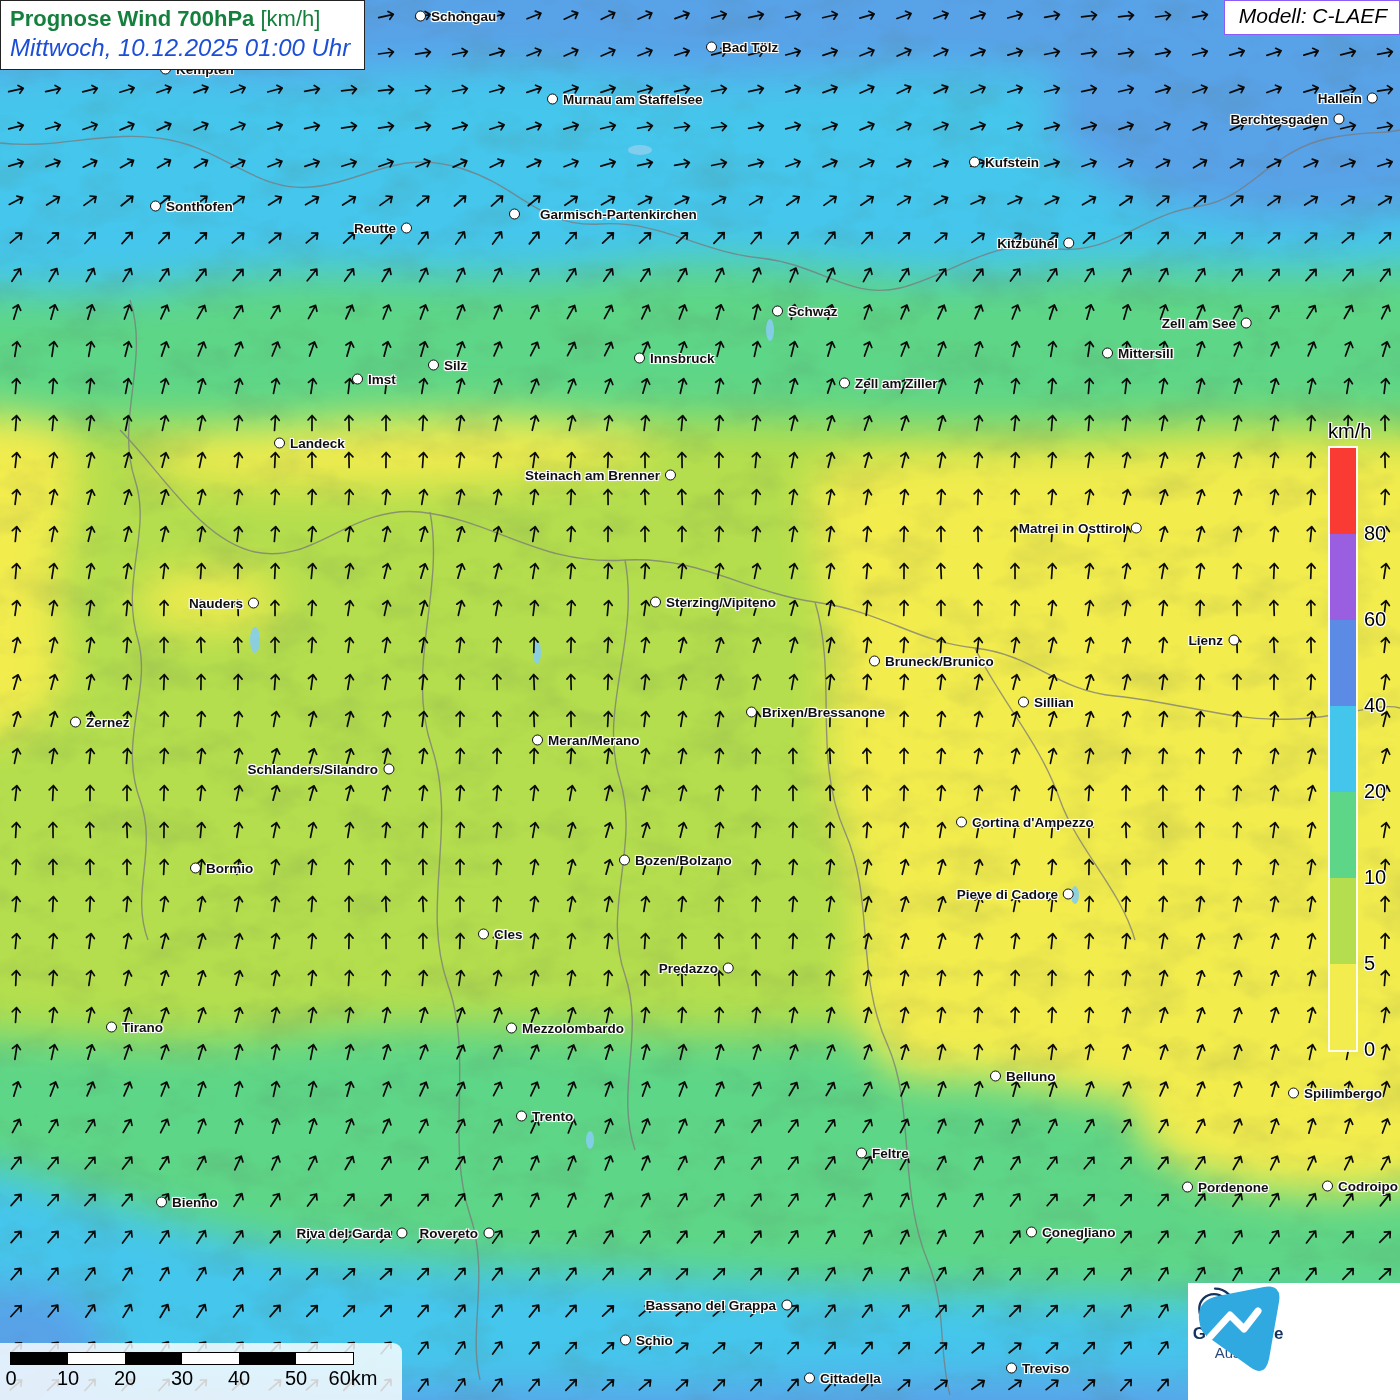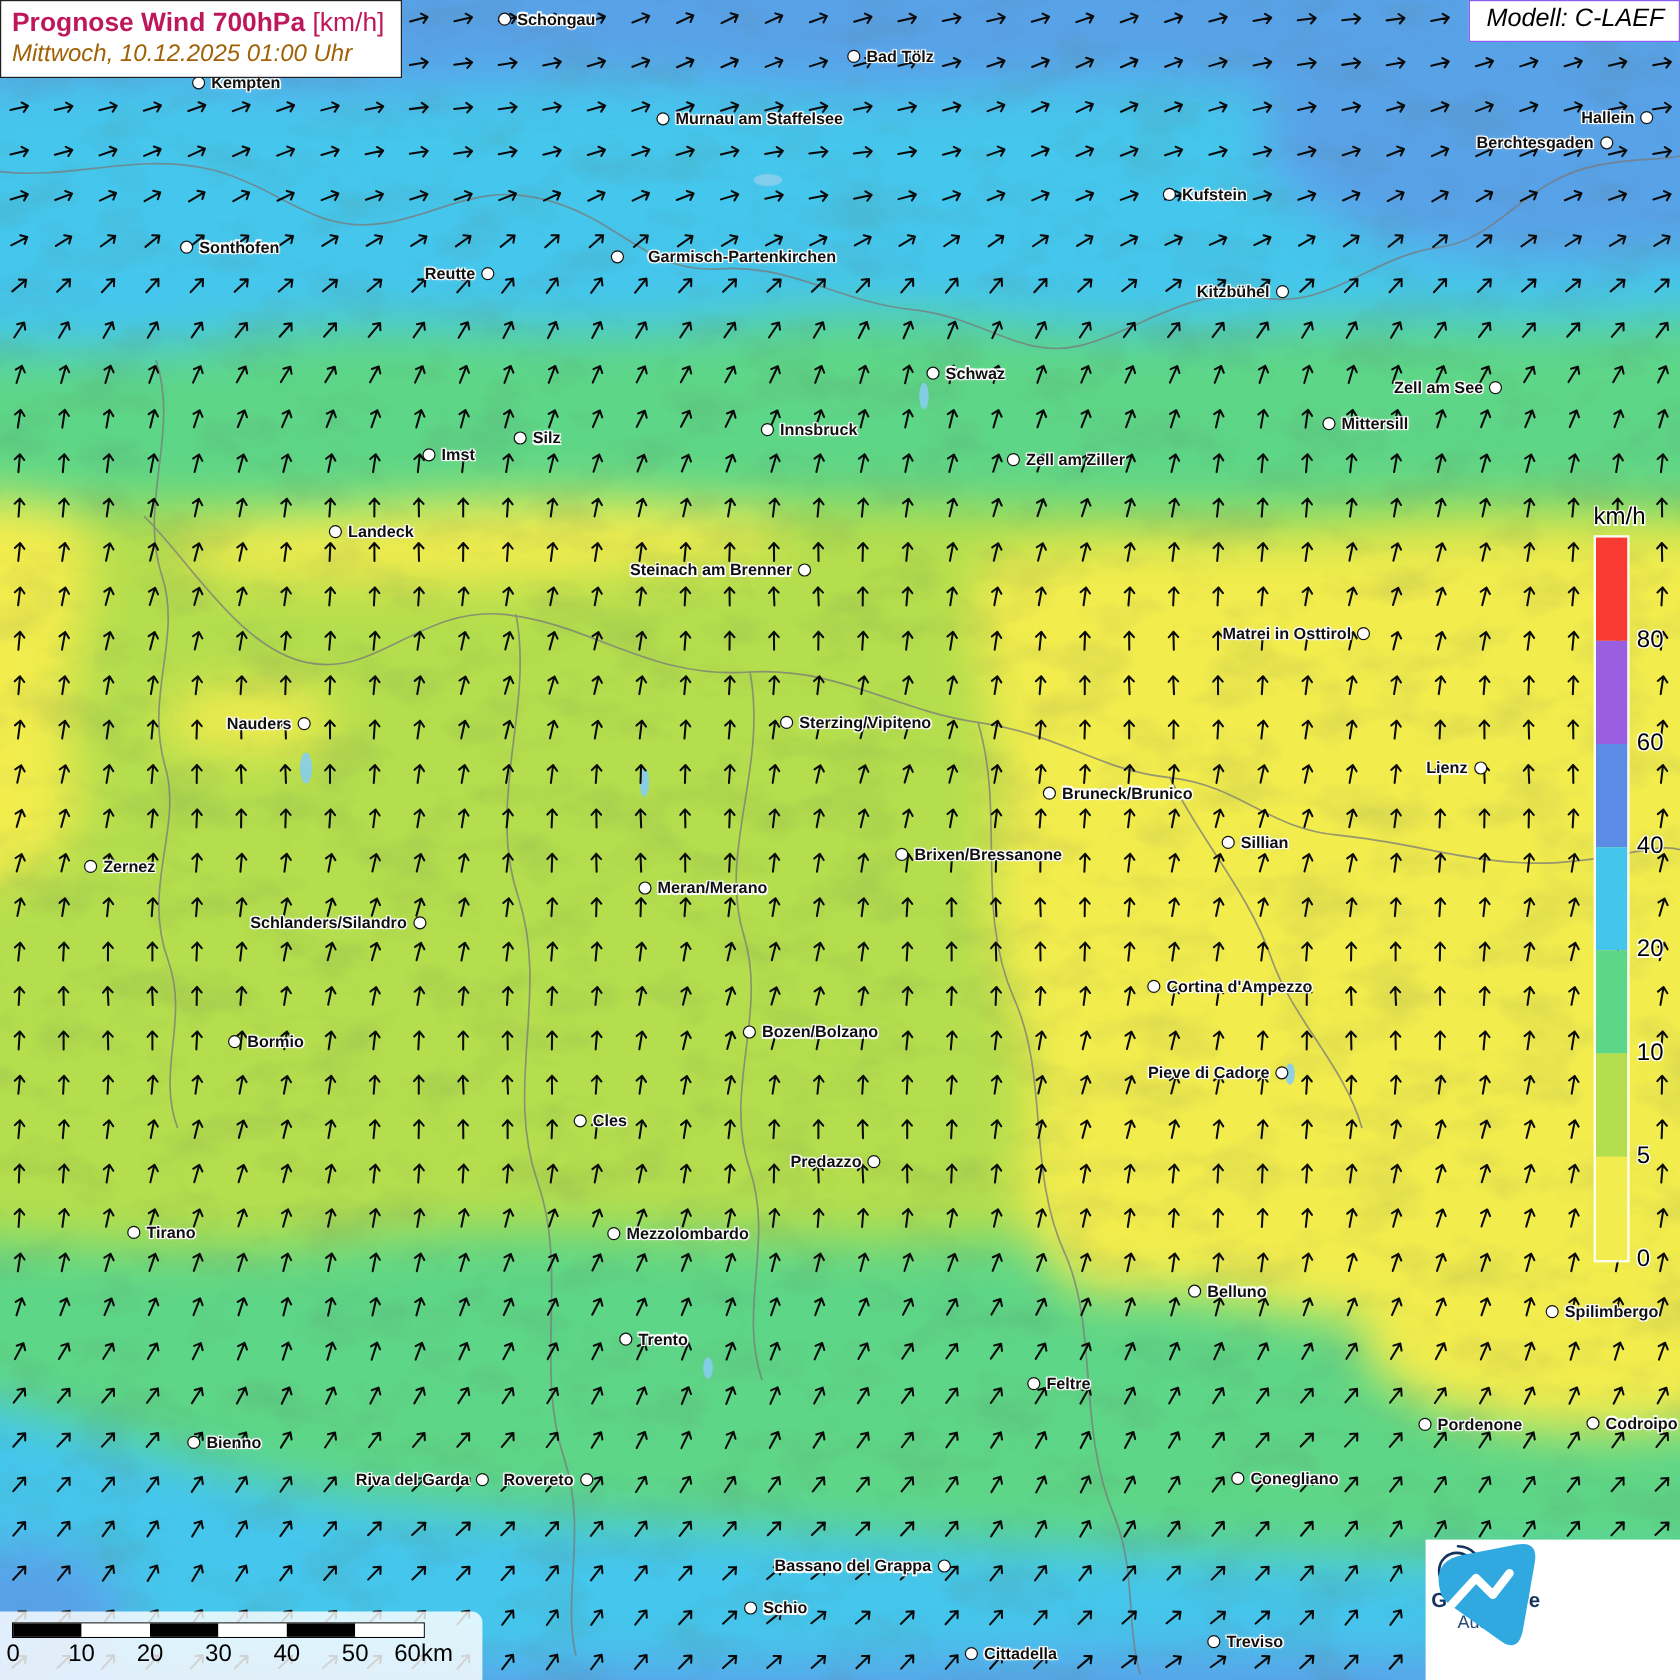--- a/index.html
+++ b/index.html
@@ -11,23 +11,23 @@
   #city-layer{position:absolute;inset:0;z-index:20;}
   .city{position:absolute;display:flex;align-items:center;gap:5px;white-space:nowrap;transform:translateY(-50%);}
   .city.flip{transform:translate(-100%,-50%);}
   .city .dot{width:9px;height:9px;border-radius:50%;background:#fff;border:1.6px solid #111;flex:0 0 auto;}
   .city .lbl{font-size:13.5px;font-weight:bold;color:#101010;
     text-shadow:-1px -1px 0 #fff,1px -1px 0 #fff,-1px 1px 0 #fff,1px 1px 0 #fff,0 0 3px #fff;}
 
   
   #title-box{position:absolute;left:0;top:0;z-index:40;background:#fff;border:1px solid #222;
     padding:5px 14px 7px 9px;}
-  #title-line1{font-size:22px;color:#be185d;}
+  #title-line1{font-size:22px;color:#15803d;}
   #title-line1 .b{font-weight:bold;}
-  #title-line2{font-size:20px;font-style:italic;color:#a16207;margin-top:2px;}
+  #title-line2{font-size:24px;font-style:italic;color:#1d4ed8;margin-top:2px;}
 
   
   #model-box{position:absolute;right:0;top:0;z-index:40;background:#fff;border:1px solid #8b5cf6;
     padding:3px 12px 6px 14px;font-size:21px;font-style:italic;color:#000;}
 
   
   #legend{position:absolute;left:1328px;top:420px;width:70px;height:650px;z-index:30;}
   #legend-title{font-size:20px;color:#000;margin-left:0px;margin-bottom:5px;
     text-shadow:-1px -1px 0 #fff,1px -1px 0 #fff,-1px 1px 0 #fff,1px 1px 0 #fff;}
   #legend-bar{position:absolute;left:2px;top:28px;width:26px;height:602px;
@@ -1677,21 +1677,21 @@
         <span class="lbl">Zernez</span>
       </div>
       <div class="city" style="left: 746px; top: 712px;">
         <span class="dot"></span>
         <span class="lbl">Brixen/Bressanone</span>
       </div>
       <div class="city" style="left: 532px; top: 740px;">
         <span class="dot"></span>
         <span class="lbl">Meran/Merano</span>
       </div>
-      <div class="city flip" style="left: 355px; top: 769px; justify-content: space-between;">
+      <div class="city flip" style="left: 394px; top: 769px; justify-content: space-between;">
         <span class="lbl">Schlanders/Silandro</span>
         <span class="dot"></span>
       </div>
       <div class="city" style="left: 956px; top: 822px;">
         <span class="dot"></span>
         <span class="lbl">Cortina d'Ampezzo</span>
       </div>
       <div class="city" style="left: 190px; top: 868px;">
         <span class="dot"></span>
         <span class="lbl">Bormio</span>

